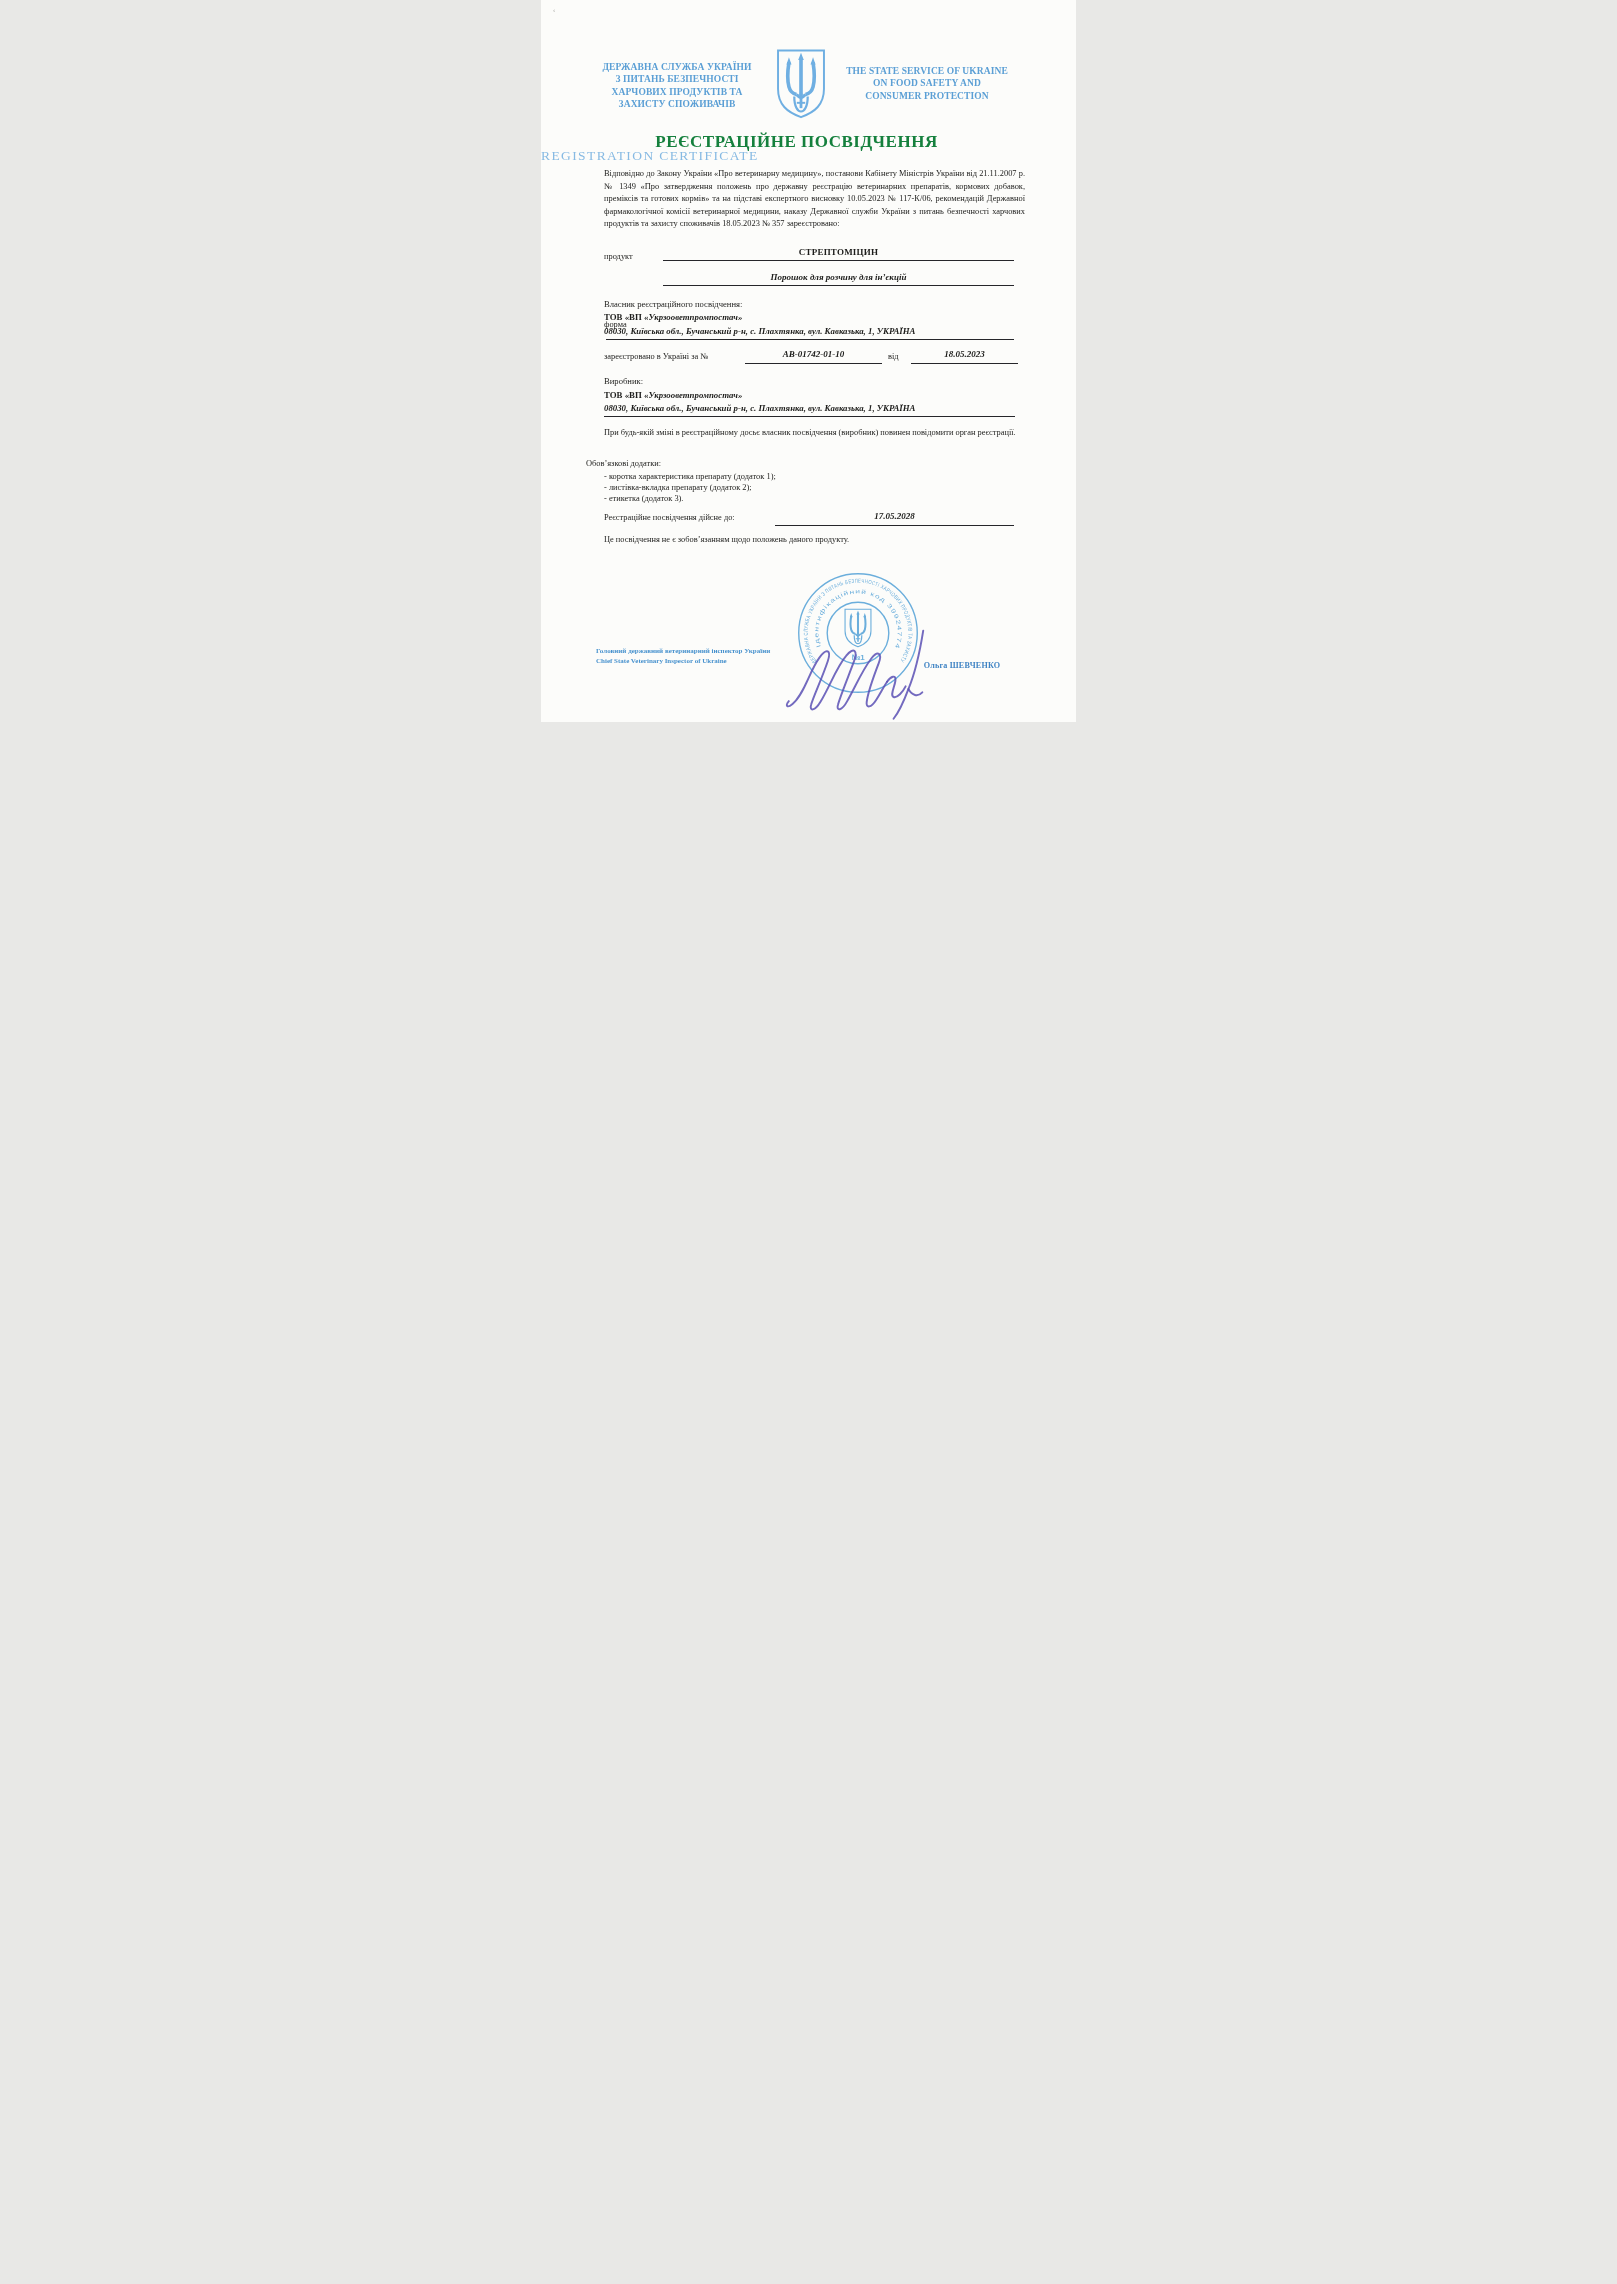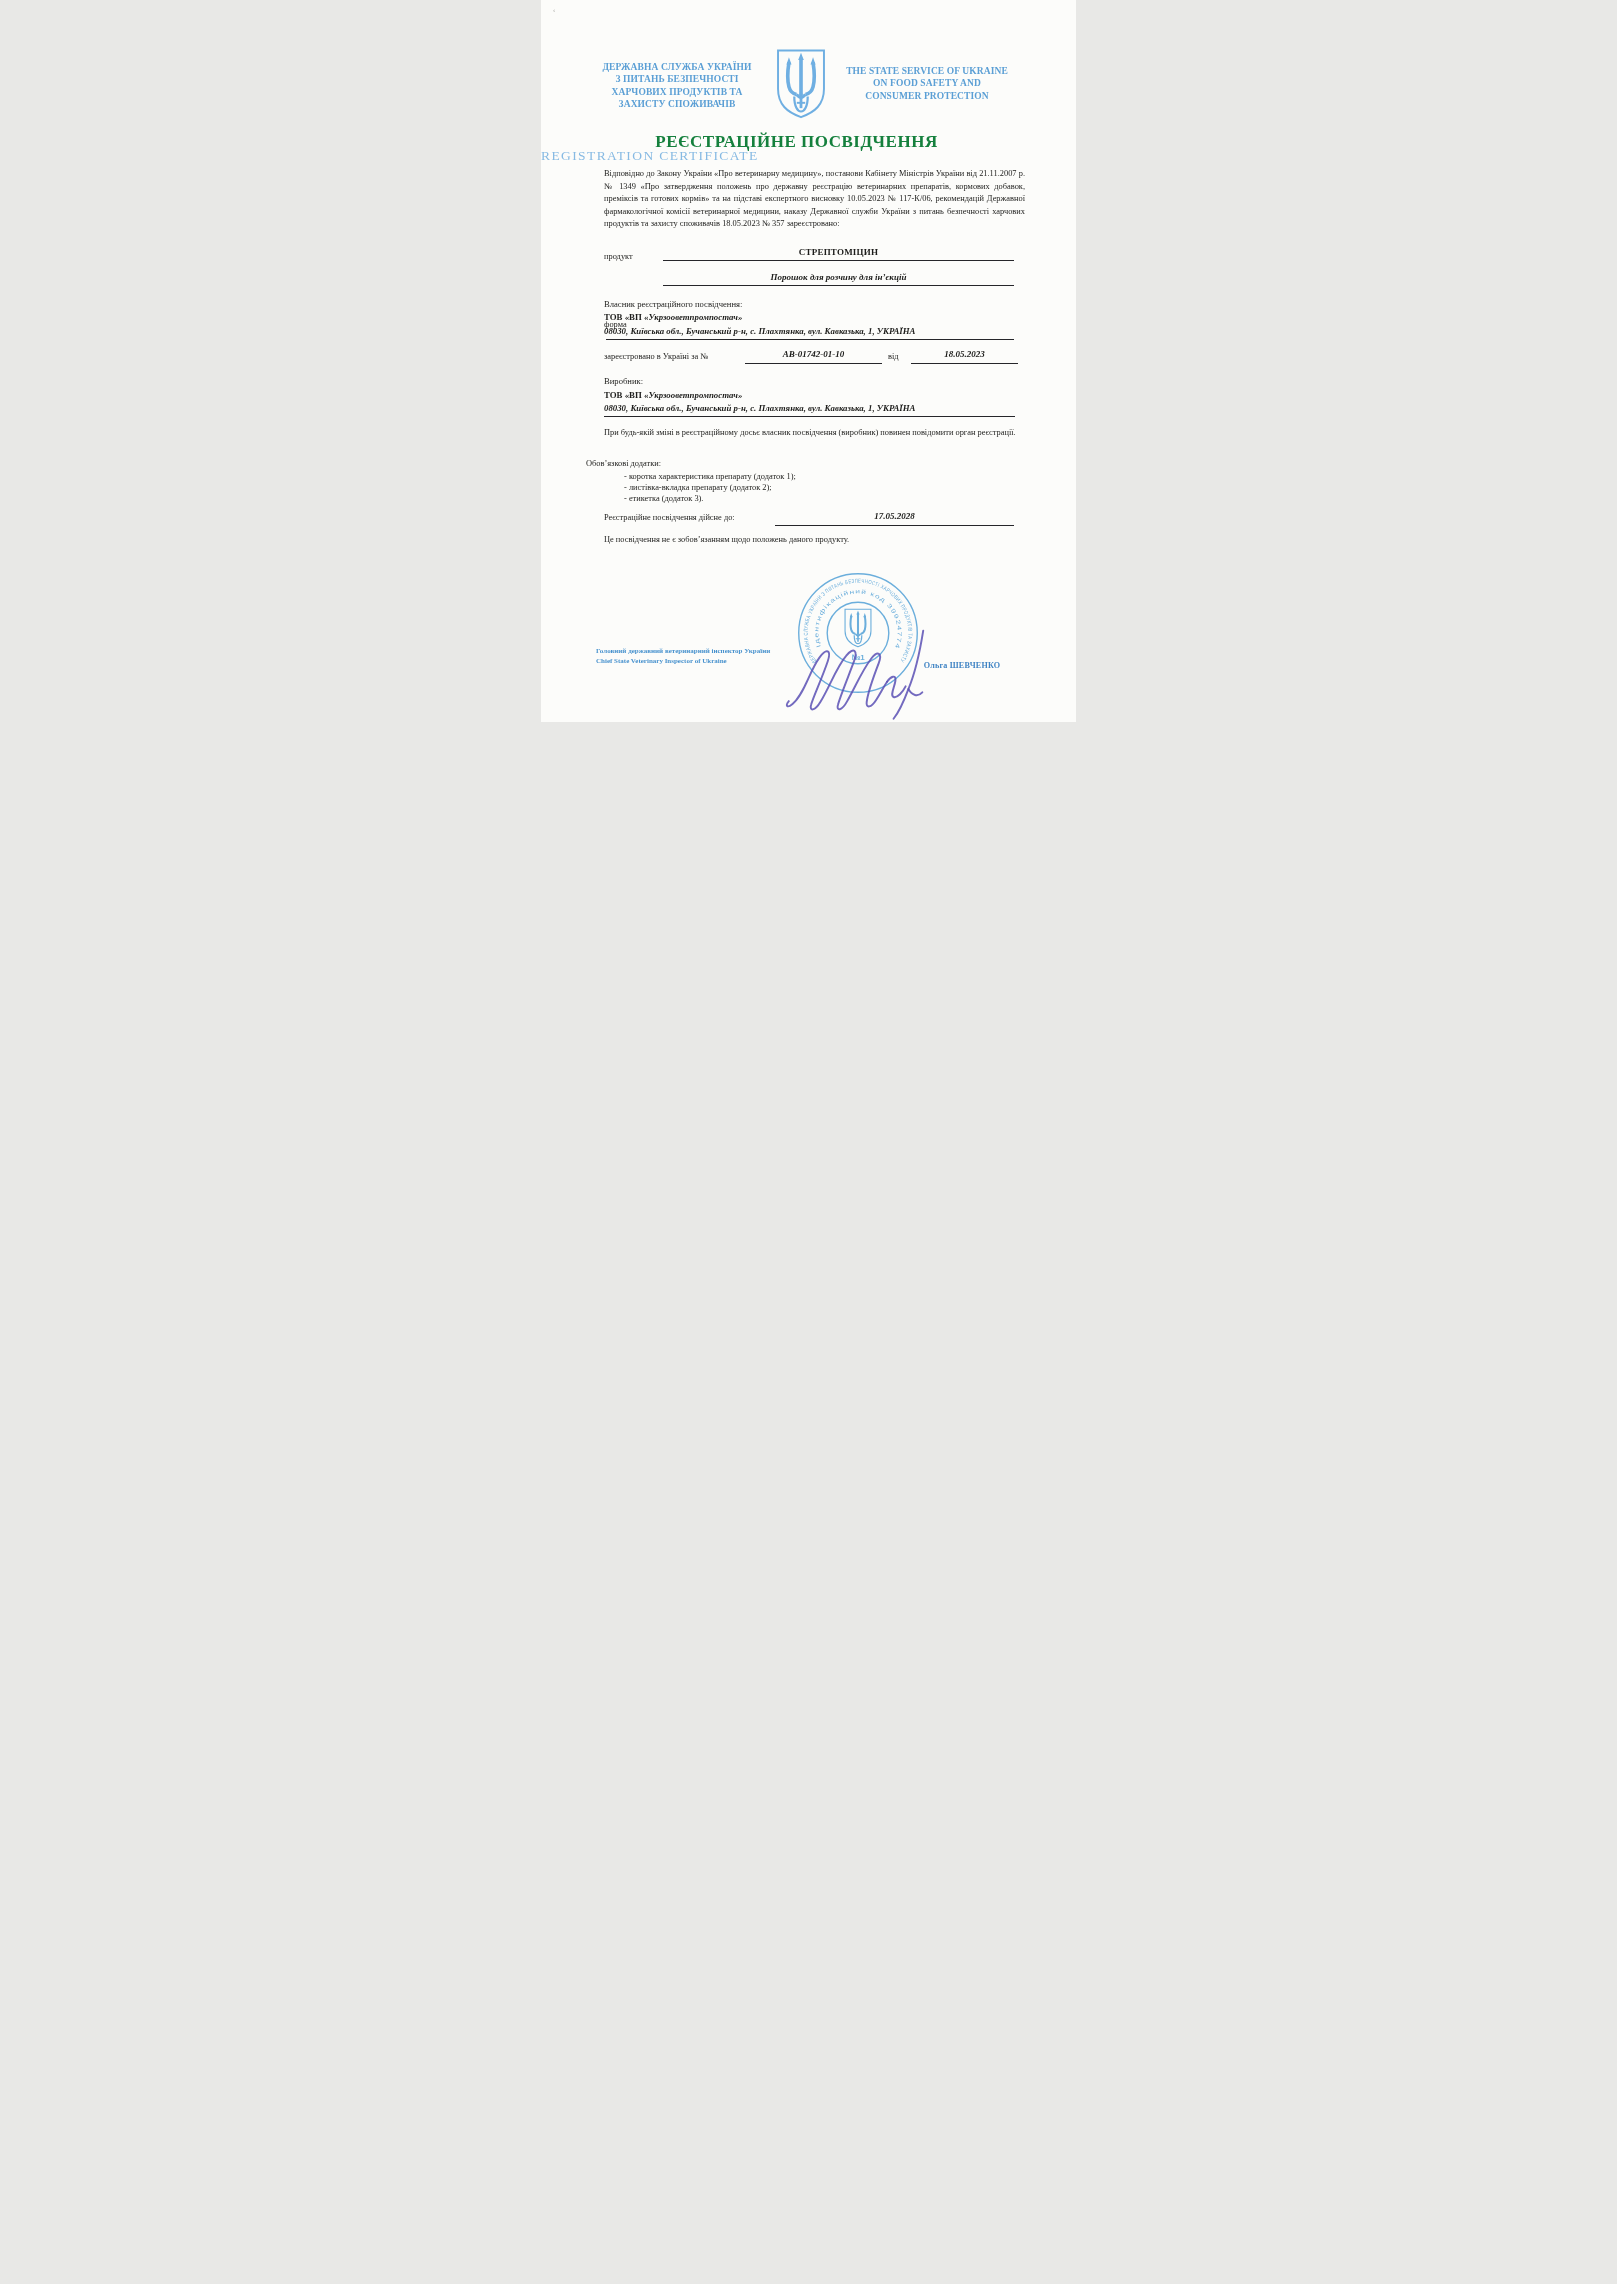--- a/index.html
+++ b/index.html
@@ -28,21 +28,21 @@
   .label{font-size:8.4px;}
   .value{font-weight:bold;font-size:9px;text-align:center;}
   .italic{font-style:italic;}
   .rule{height:0.9px;background:#26262a;}
   
   .heading{font-size:8.6px;}
   .company{font-size:8.8px;font-weight:bold;}
   .company .nm{font-style:italic;}
   .address{font-size:8.8px;font-weight:bold;font-style:italic;}
   
-  .attach-list div{font-size:8.4px;line-height:11px;margin-left:20px;}
+  .attach-list div{font-size:8.4px;line-height:11px;}
   
   .signoff-title{left:55px;top:647px;width:181px;color:#4892ce;font-weight:bold;font-size:7px;line-height:9.8px;}
   .signoff-name{left:372px;top:654px;width:98px;text-align:center;color:#4084c4;font-weight:bold;font-size:8.1px;letter-spacing:0.2px;margin-top:7px;}
   .stamp-svg{left:254px;top:570px;width:126px;height:126px;opacity:.88;}
   .stamp-text{font-family:"Liberation Sans", sans-serif;fill:#58a4d8;}
   .ring{fill:none;stroke:#58a4d8;}
   .sig-svg{left:242px;top:627px;width:172px;height:95px;}
   .sig-path{fill:none;stroke:#5a50b4;stroke-width:4.2;stroke-linecap:round;stroke-linejoin:round;opacity:.85;}
   .artifact{color:#979792;font-size:6.5px;}
   .hidden-defs{position:absolute;width:0;height:0;overflow:hidden;}

